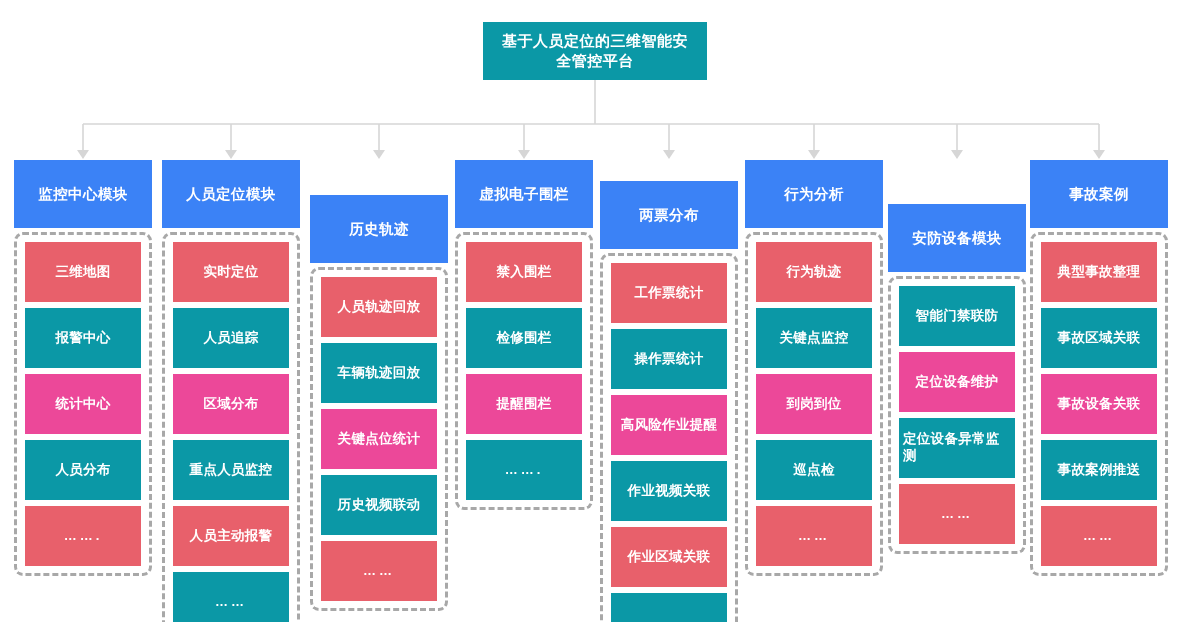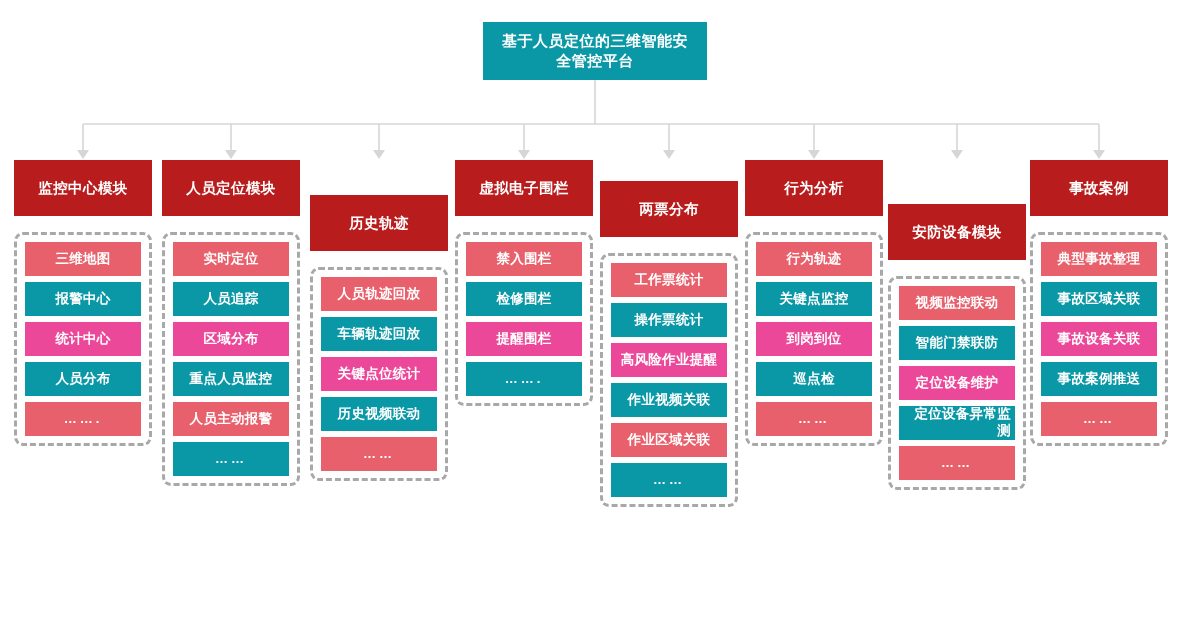--- a/index.html
+++ b/index.html
@@ -50,22 +50,22 @@
     height: 622px;
     pointer-events: none;
   }
 
   
   .col {
     position: absolute;
     top: 160px;
   }
   .col-head {
-    height: 56px;
-    background: #b91c1c;
+    height: 68px;
+    background: #3b82f6;
     color: #ffffff;
     font-size: 14.5px;
     font-weight: bold;
     display: flex;
     align-items: center;
     justify-content: center;
     text-align: center;
     box-sizing: border-box;
     padding: 2px 6px;
     letter-spacing: 0.4px;
@@ -79,25 +79,25 @@
     border-radius: 9px;
     box-sizing: border-box;
     padding: 7px 8px 7px 8px;
   }
   .items {
     display: flex;
     flex-direction: column;
     gap: 6px;
   }
   .item {
-    height: 34px;
+    height: 60px;
     display: flex;
     align-items: center;
     justify-content: center;
-    text-align: right;
+    text-align: left;
     color: #ffffff;
     font-size: 13.5px;
     font-weight: bold;
     box-sizing: border-box;
     padding: 2px 4px;
     line-height: 1.25;
     letter-spacing: 0.3px;
   }
   .item.red   { background: #e8606b; }
   .item.teal  { background: #0b98a6; }
@@ -203,21 +203,20 @@
             <div class="item amber">到岗到位</div>
             <div class="item teal">巡点检</div>
             <div class="item red dots">……</div>
           </div>
         </div>
       </div>
       <div class="col" style="left: 888px; width: 138px; margin-top: 44px;">
         <div class="col-head">安防设备模块</div>
         <div class="dash-wrap">
           <div class="items">
-            <div class="item red">视频监控联动</div>
             <div class="item teal">智能门禁联防</div>
             <div class="item amber">定位设备维护</div>
             <div class="item teal">定位设备异常监测</div>
             <div class="item red dots">……</div>
           </div>
         </div>
       </div>
       <div class="col" style="left: 1030px; width: 138px;">
         <div class="col-head">事故案例</div>
         <div class="dash-wrap">

